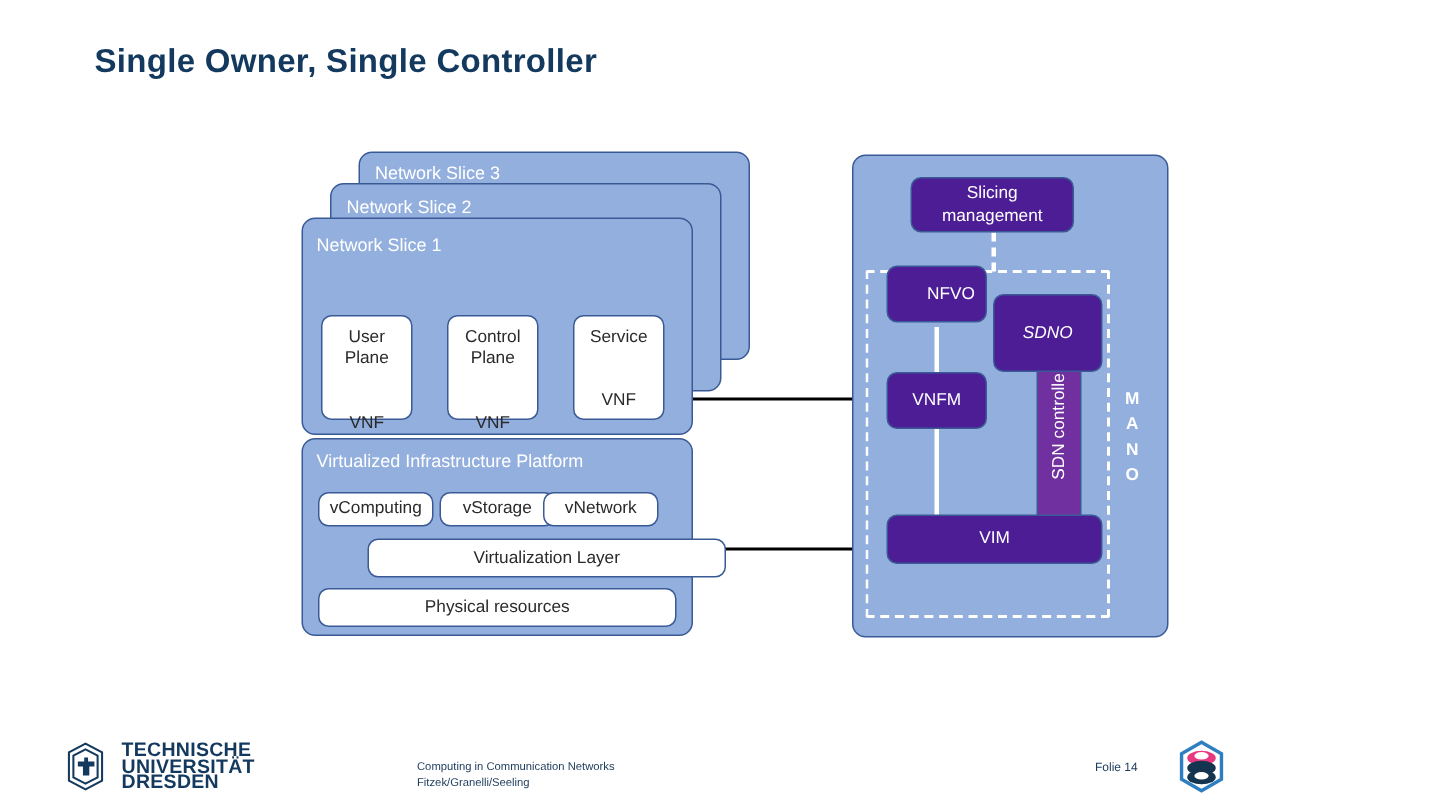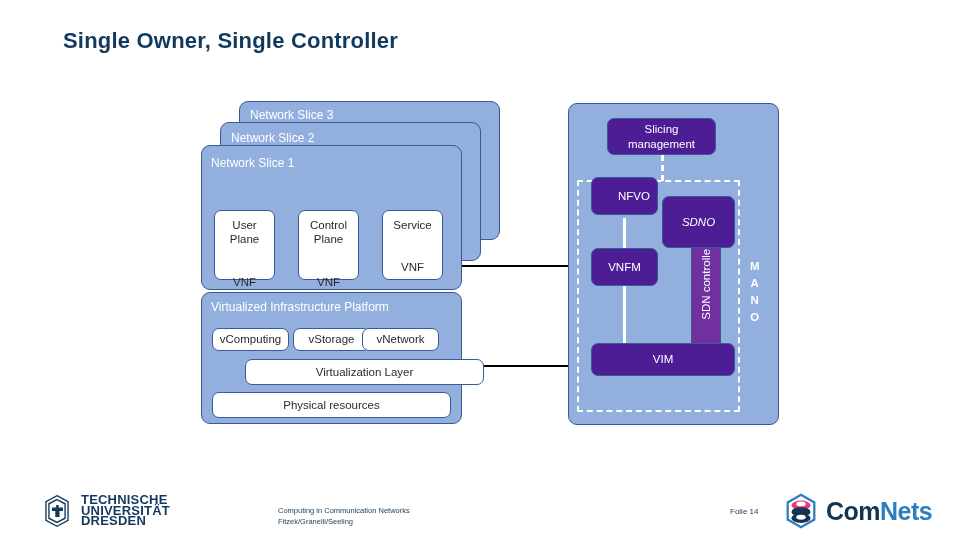--- a/index.html
+++ b/index.html
@@ -301,16 +301,13 @@
 
 <div class="comnets-logo">
   <svg class="comnets-mark" viewBox="0 0 40 40">
     <polygon points="20,3 34,11 34,29 20,37 6,29 6,11" fill="none" stroke="#2E7FC1" stroke-width="2.4"></polygon>
     <ellipse cx="20" cy="14" rx="10" ry="5" fill="#E8387F"></ellipse>
     <ellipse cx="20" cy="12.5" rx="5" ry="2.6" fill="#ffffff"></ellipse>
     <ellipse cx="20" cy="21" rx="10" ry="5" fill="#14344f"></ellipse>
     <ellipse cx="20" cy="27.5" rx="10" ry="5" fill="#14344f"></ellipse>
     <ellipse cx="20" cy="26.5" rx="5" ry="2.6" fill="#ffffff"></ellipse>
   </svg>
-  <div class="comnets-word">
-    <span class="dark">Com</span><span>Nets</span>
-  </div>
 </div>
 
 </body></html>

